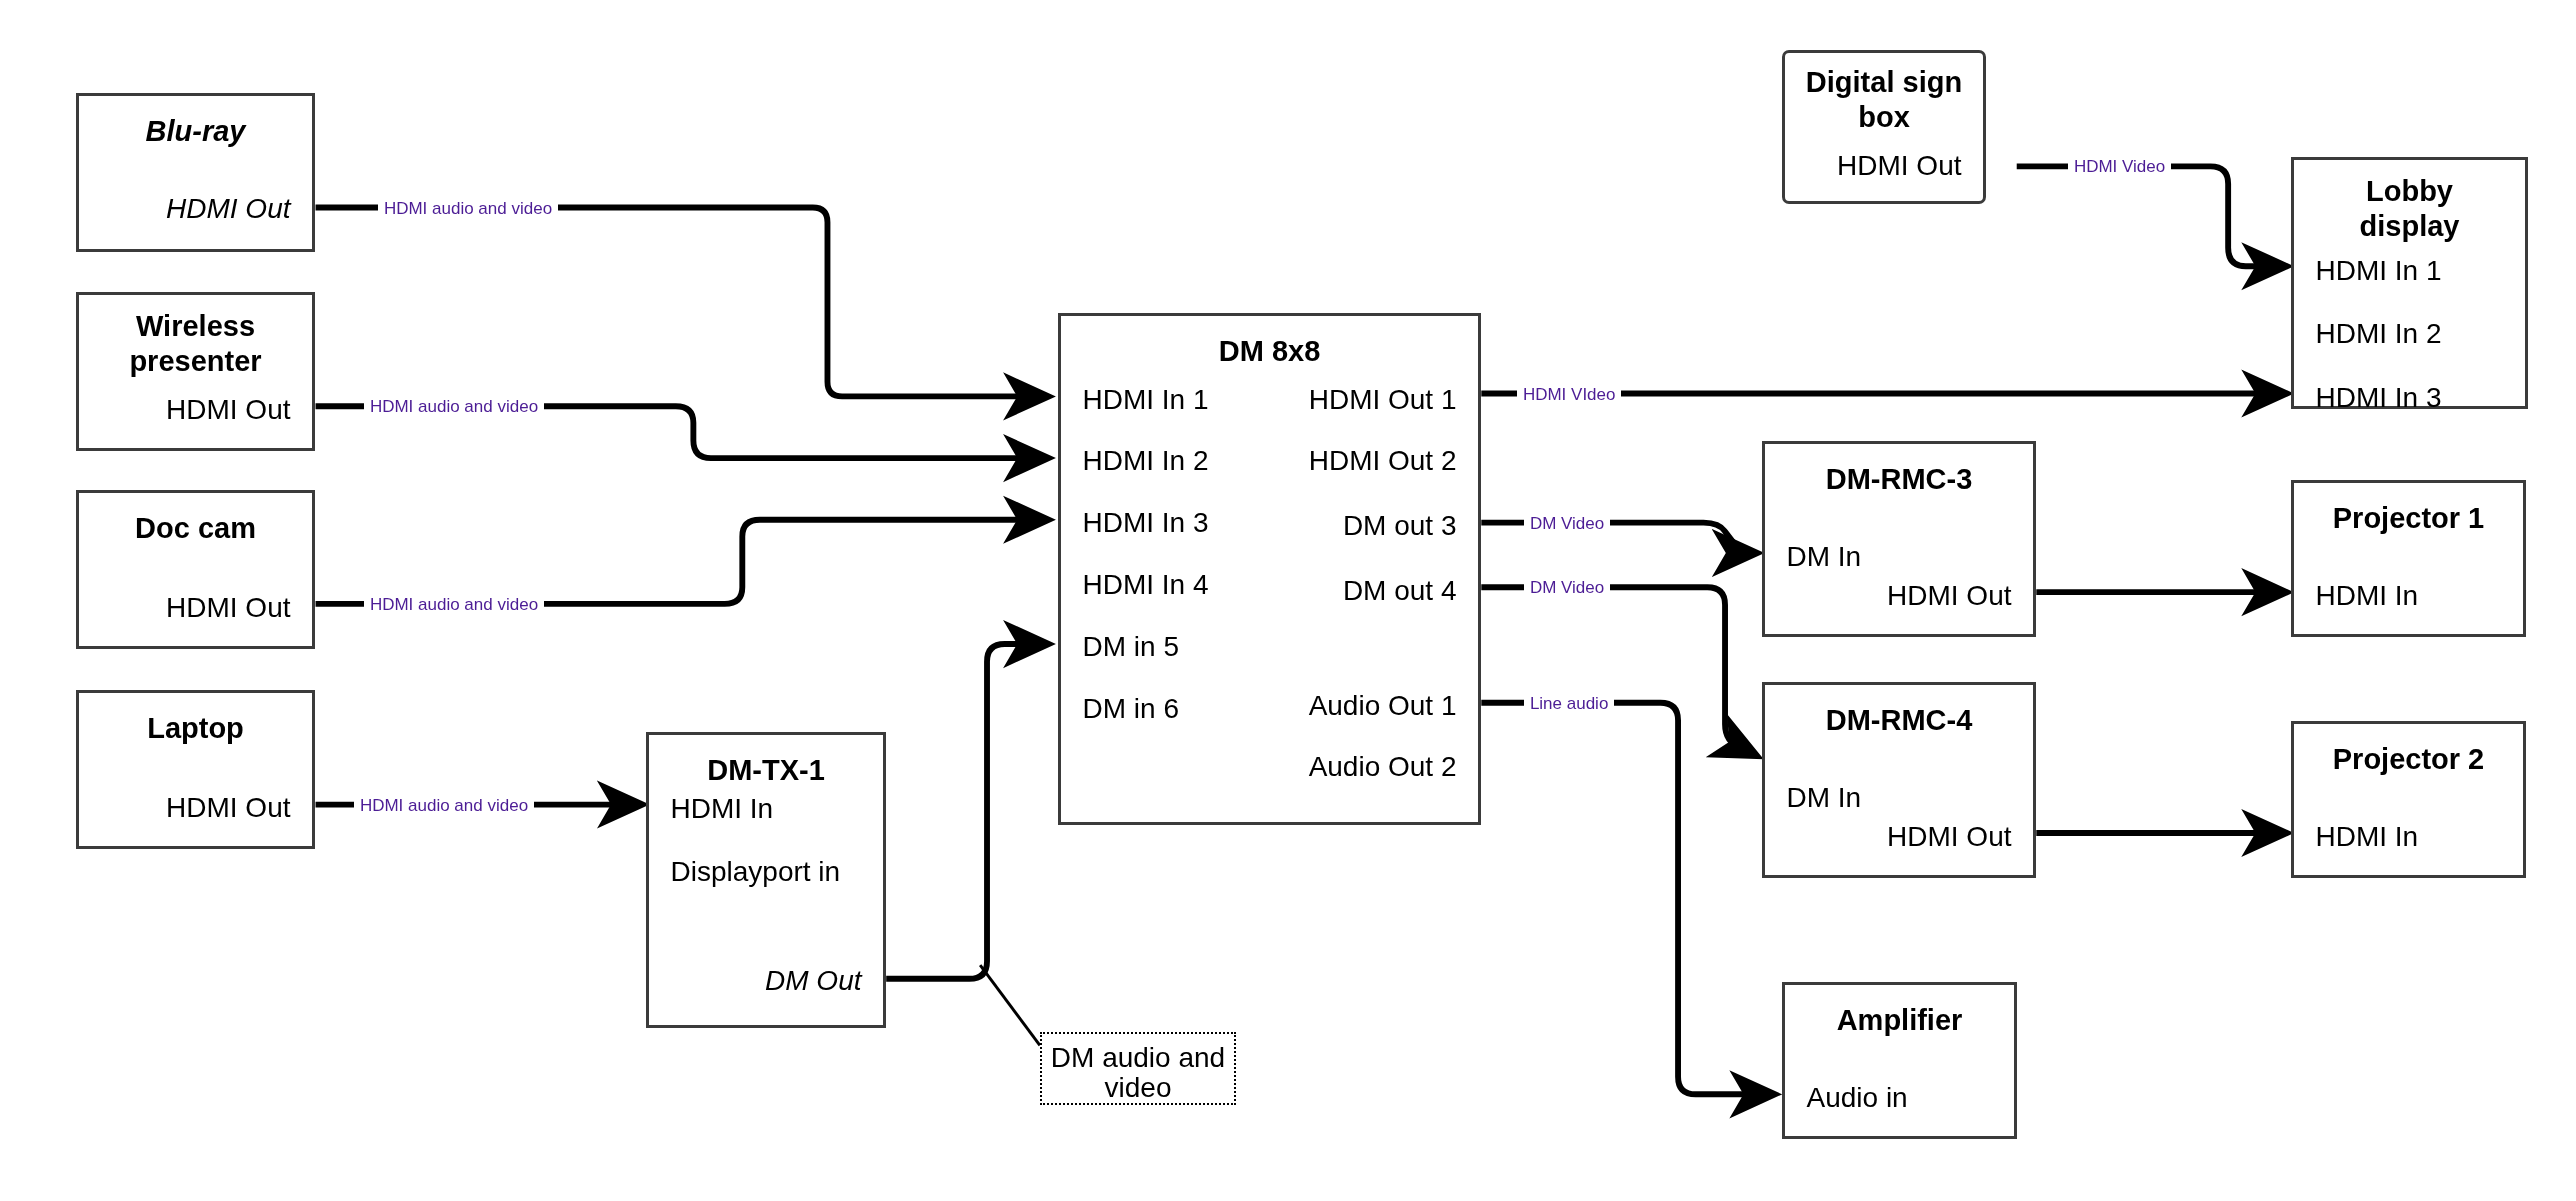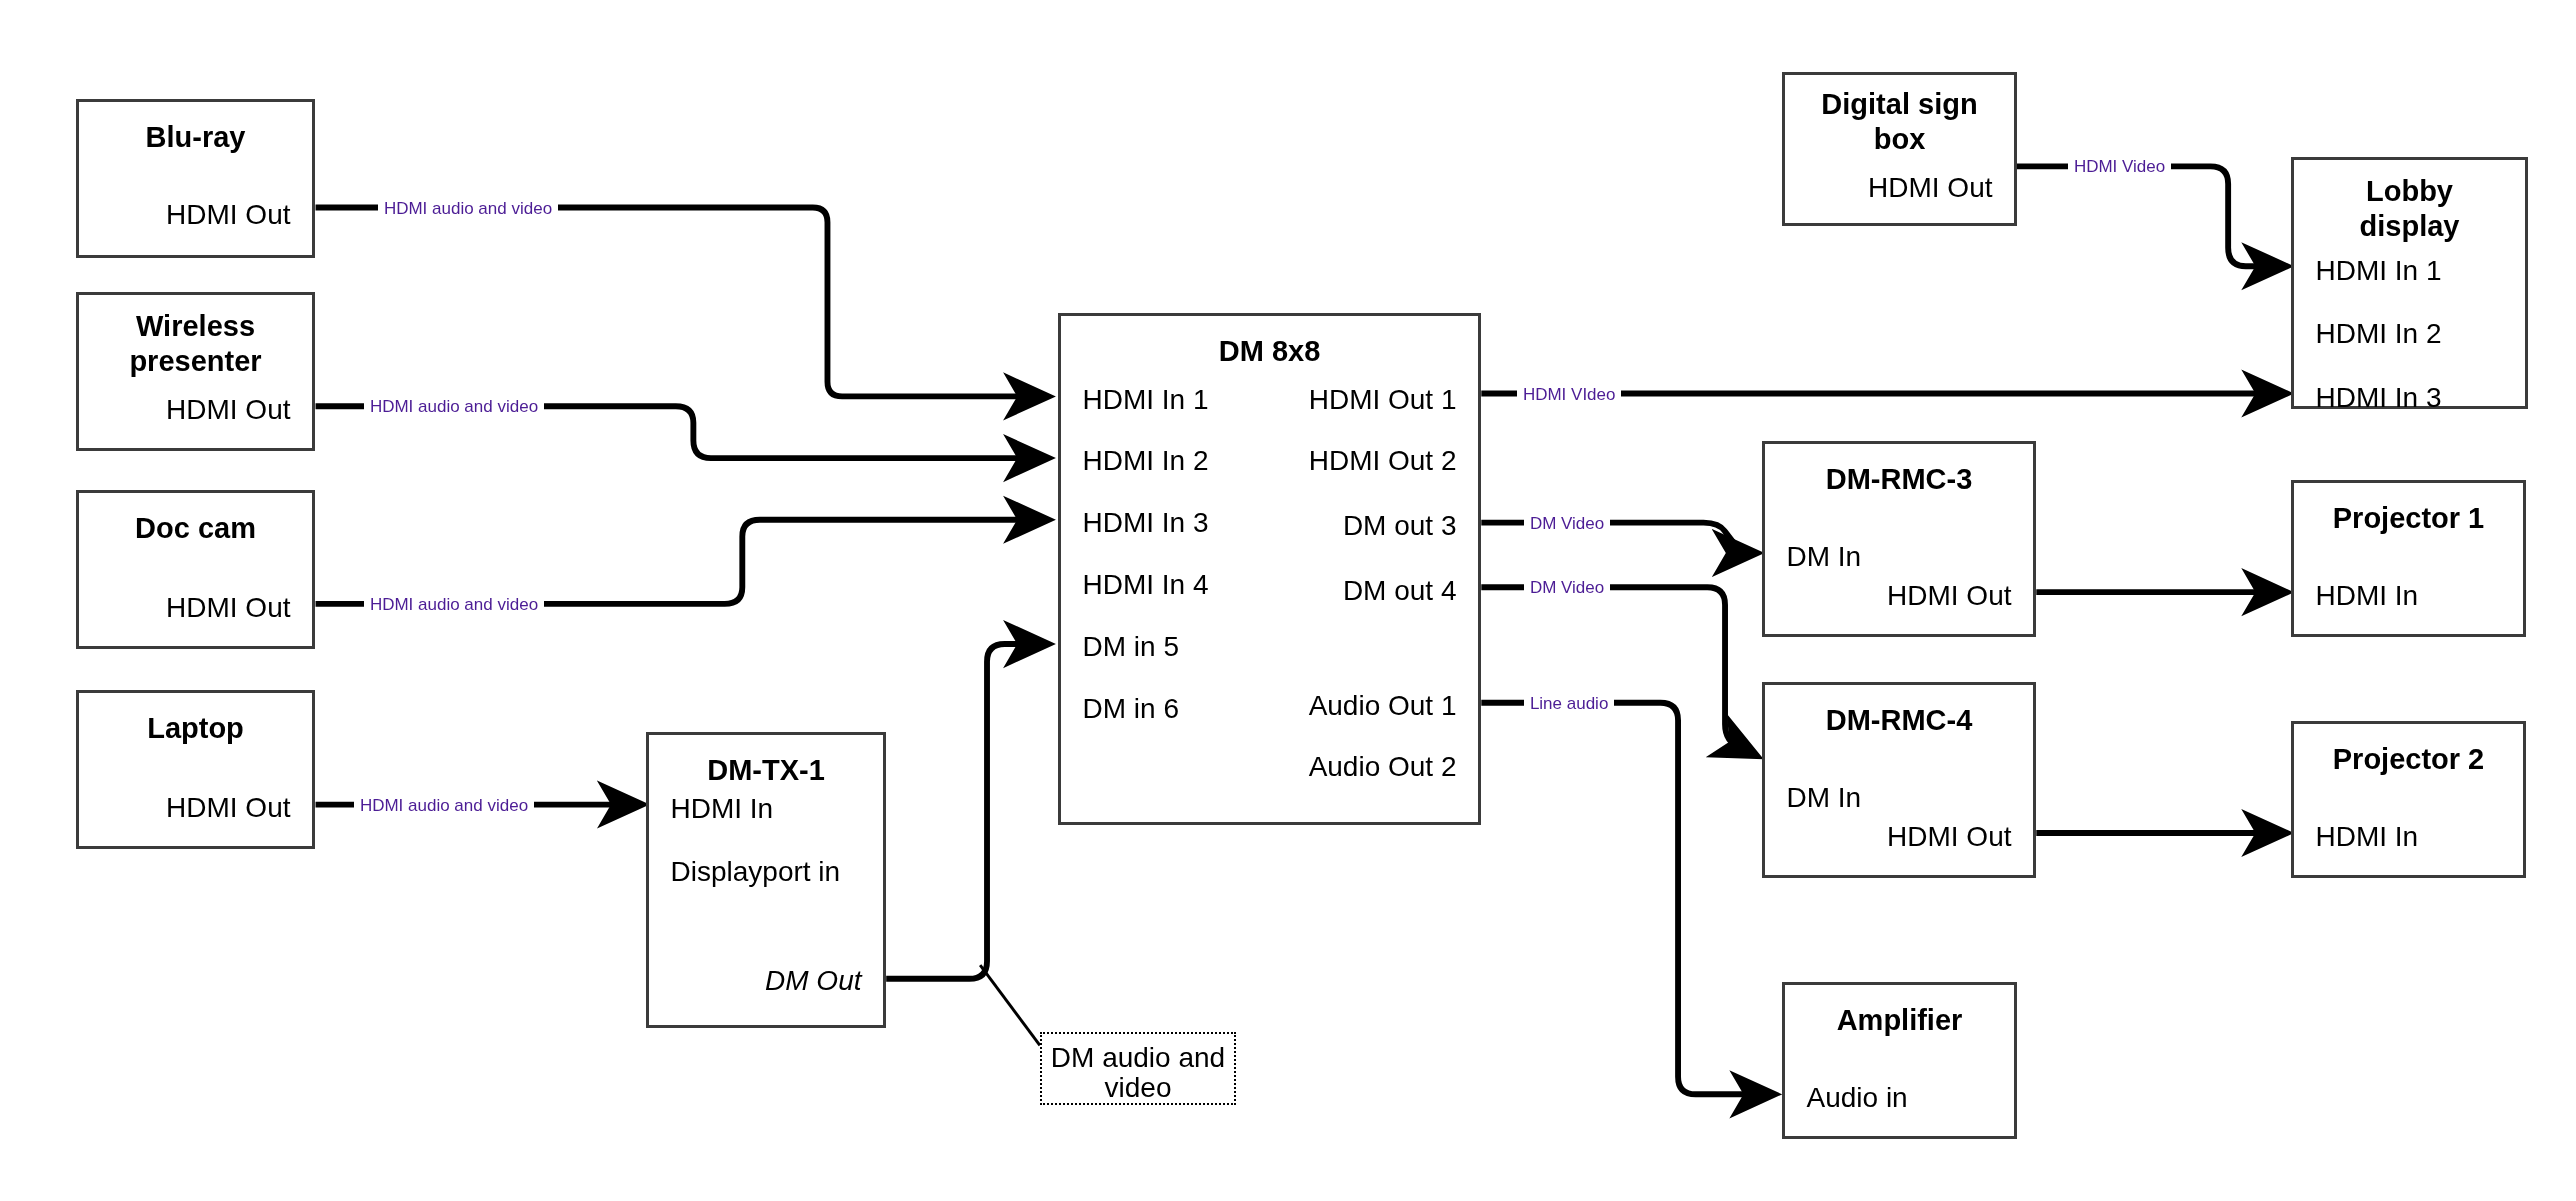--- a/index.html
+++ b/index.html
@@ -108,21 +108,21 @@
 
       <path d="M2060,170 L2258,170 Q2276,170 2276,188 L2276,253 Q2276,272 2294,272 L2335,272" marker-end="url(#ah)"></path>
 
       <path d="M2080,605 L2335,605" marker-end="url(#ah)"></path>
 
       <path d="M2080,851 L2335,851" marker-end="url(#ah)"></path>
 
     </g>
   </svg>
 
-  <div class="node" style="left:76px; top:99px; width:239px; height:159px;">
+  <div class="node" style="left:76px; top:93px; width:239px; height:159px;font-style:italic;">
     <div class="title" style="top:17.6px;">Blu-ray</div>
     <div class="port right" style="top:96px;">HDMI Out</div>
   </div>
 
   <div class="node" style="left:76px; top:292px; width:239px; height:159px;">
     <div class="title" style="top:13.7px;">Wireless</div>
     <div class="title" style="top:49px;">presenter</div>
     <div class="port right" style="top:98px;">HDMI Out</div>
   </div>
 
@@ -152,21 +152,21 @@
     <div class="port left" style="top:314px;">DM in 5</div>
     <div class="port left" style="top:376px;">DM in 6</div>
     <div class="port right" style="top:67px;">HDMI Out 1</div>
     <div class="port right" style="top:128px;">HDMI Out 2</div>
     <div class="port right" style="top:193px;">DM out 3</div>
     <div class="port right" style="top:258px;">DM out 4</div>
     <div class="port right" style="top:373px;">Audio Out 1</div>
     <div class="port right" style="top:434px;">Audio Out 2</div>
   </div>
 
-  <div class="node" style="left:1782px; top:72px; width:235px; height:154px;">
+  <div class="node" style="left:1782px; top:50px; width:204px; height:154px;border-radius:7px;">
     <div class="title" style="top:11.7px;">Digital sign</div>
     <div class="title" style="top:47px;">box</div>
     <div class="port right" style="top:96px;">HDMI Out</div>
   </div>
 
   <div class="node" style="left:2291px; top:157px; width:237px; height:252px;">
     <div class="title" style="top:13.7px;">Lobby</div>
     <div class="title" style="top:49px;">display</div>
     <div class="port left" style="top:94px;">HDMI In 1</div>
     <div class="port left" style="top:157px;">HDMI In 2</div>

